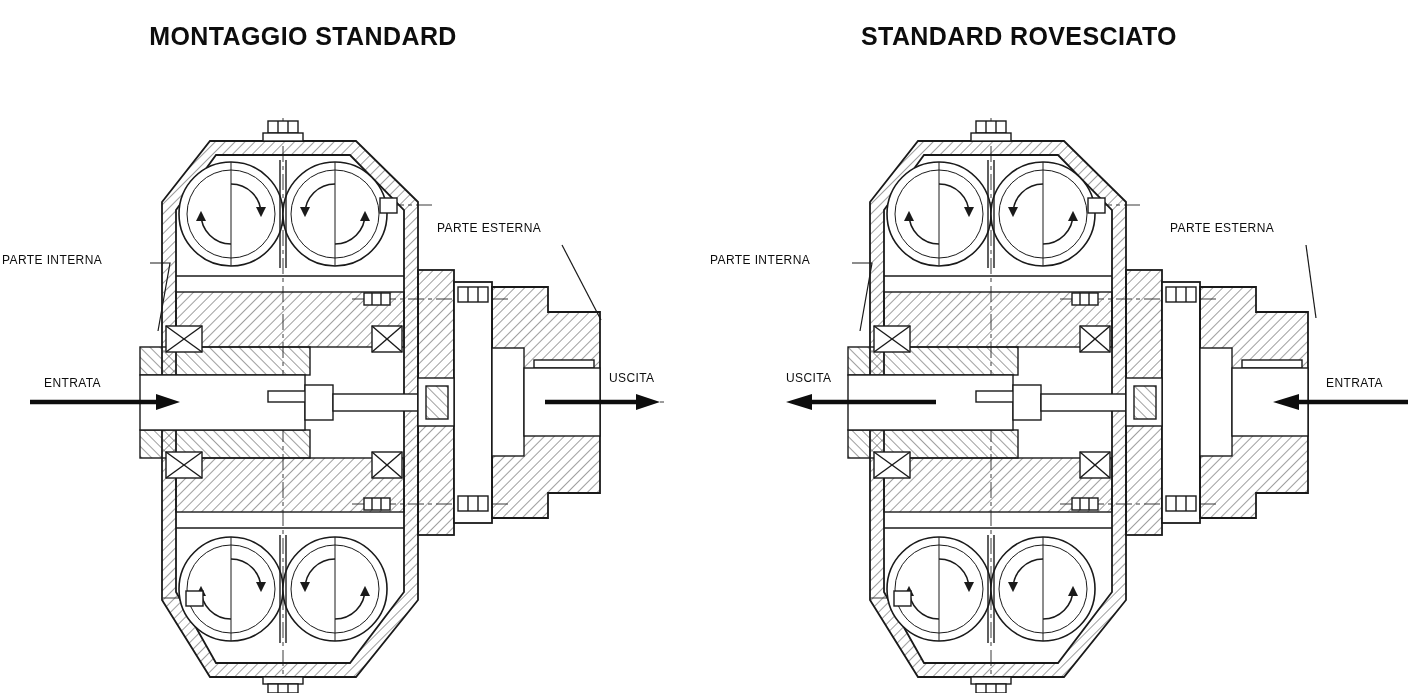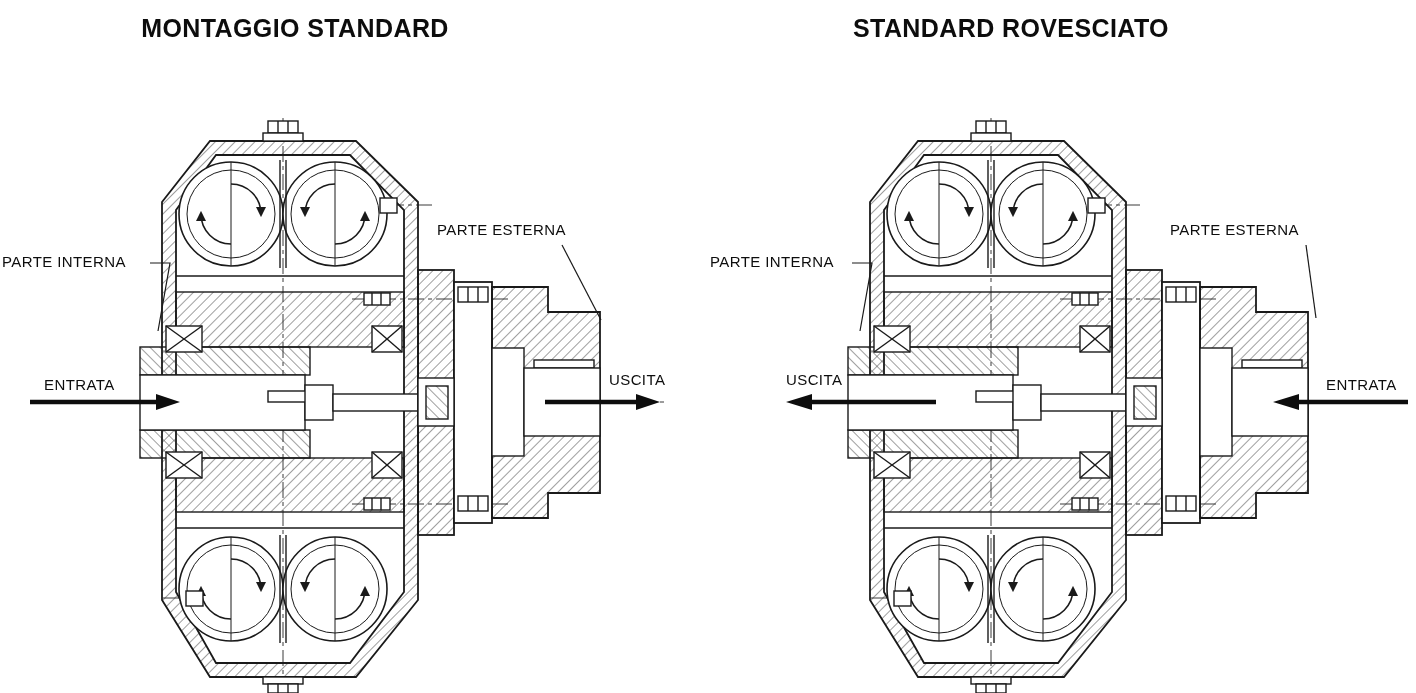--- a/index.html
+++ b/index.html
@@ -9,28 +9,28 @@
     background:#ffffff;
     font-family:"Liberation Sans", sans-serif;
     color:#111;
     overflow:hidden;
   }
   .panel{position:absolute;top:0;width:708px;height:693px;}
   .panel.left{left:0;}
   .panel.right{left:708px;}
   .title{
     position:absolute;top:14px;left:0;width:590px;
-    margin:0;text-align:center;
+    margin:8px;text-align:center;
     font-size:25px;font-weight:bold;letter-spacing:.4px;
     color:#0d0d0d;
   }
   .panel.right .title{left:8px;}
   .lbl{
     position:absolute;
-    font-size:15px;font-weight:400;letter-spacing:.4px;
+    font-size:12px;font-weight:400;letter-spacing:.4px;
     color:#0d0d0d;white-space:nowrap;
   }
   svg.canvas{position:absolute;left:0;top:0;}
   .cl{stroke:#3a3a3a;stroke-width:1;stroke-dasharray:16 4 4 4;fill:none;}
   .flow{stroke:#0d0d0d;stroke-width:4.5;fill:none;}
   .flowhead{fill:#0d0d0d;stroke:none;}
   .leader{stroke:#1a1a1a;stroke-width:1.2;fill:none;}
 </style>
 </head>
 <body>

